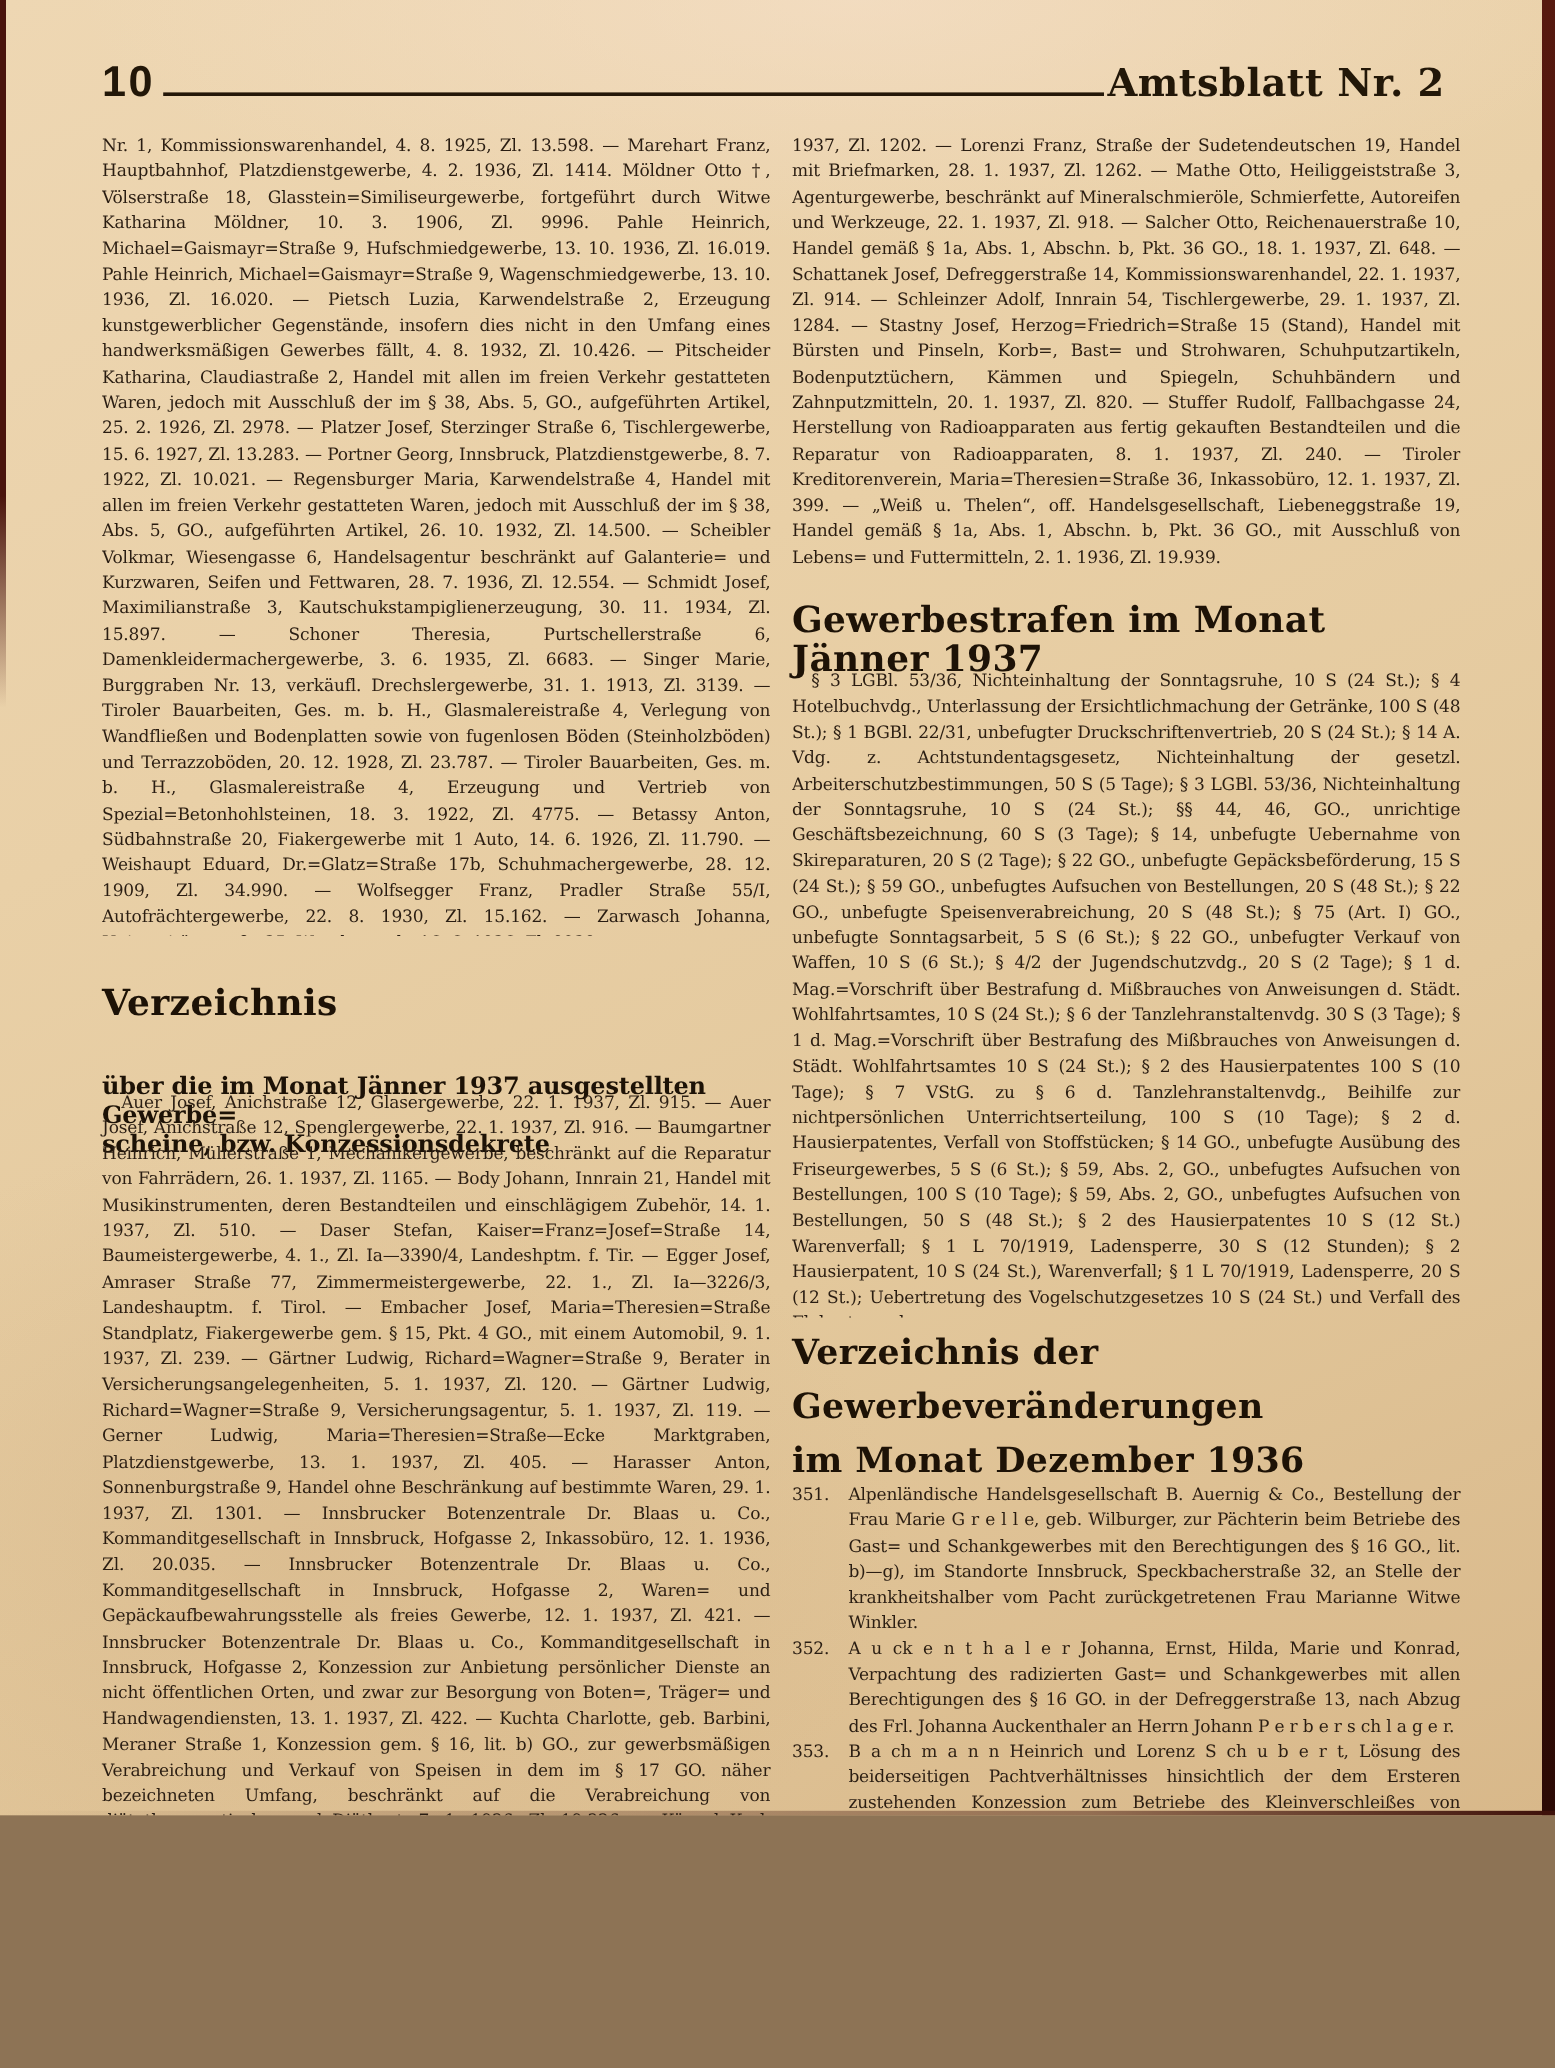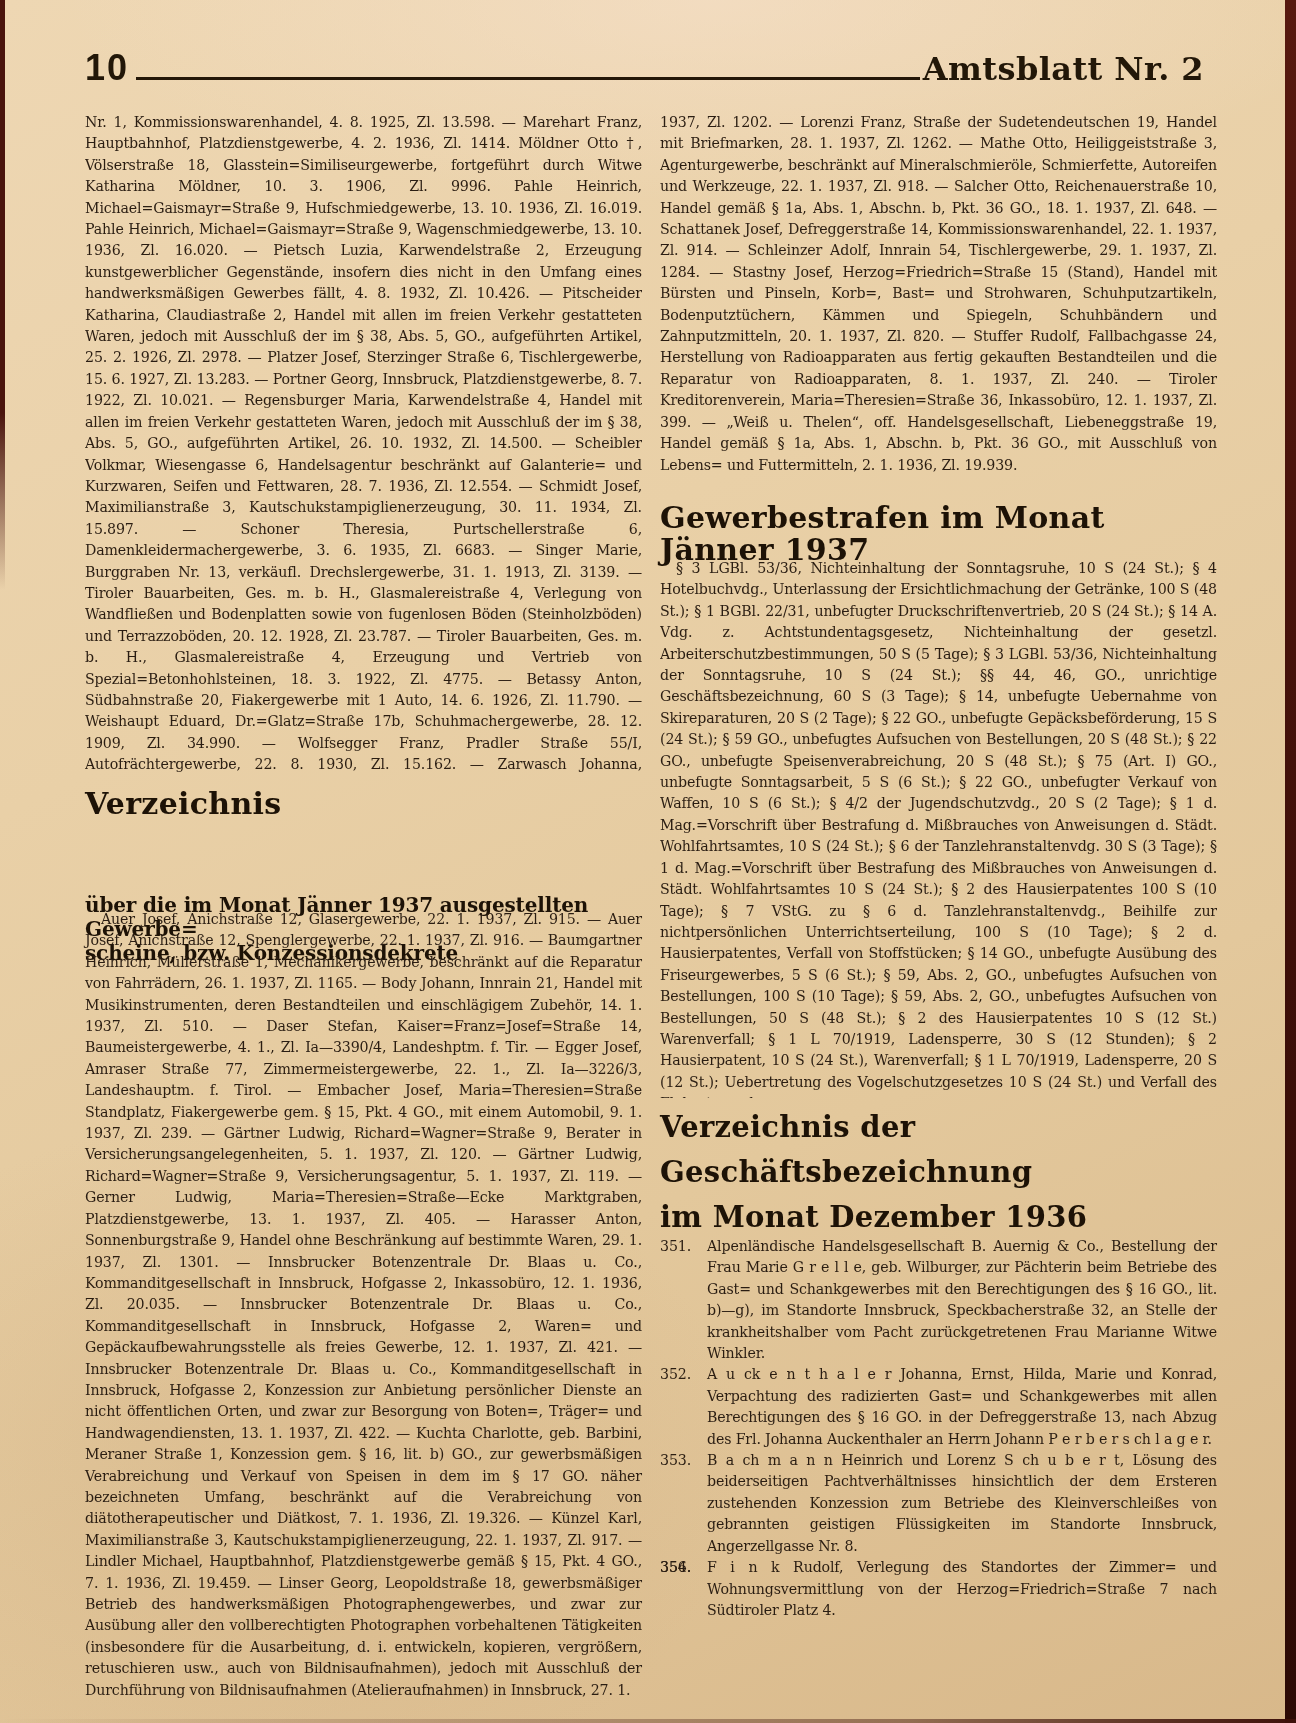--- a/index.html
+++ b/index.html
@@ -1,18 +1,18 @@
 <!DOCTYPE html>
 <html><head>
 <meta charset="utf-8">
 <style>
   html,body{margin:0;padding:0;background:#8d7355;}
   .page{
     position:relative;
-    width:1296px;height:1723px;
+    width:1296px;height:1513px;
     overflow:hidden;
     color:#2a1d12;
     font-family:"DejaVu Serif", serif;
     background:
       radial-gradient(ellipse 900px 280px at 55% 0%, rgba(247,226,206,.55), rgba(247,226,206,0) 72%),
       radial-gradient(ellipse 700px 500px at 20% 85%, rgba(205,170,125,.35), rgba(205,170,125,0) 70%),
       linear-gradient(155deg,#eed7b3 0%,#e9d0a7 35%,#e3c89c 65%,#d8b88a 100%);
   }
   .edge-left{position:absolute;left:0;top:0;width:5px;height:590px;
     background:linear-gradient(#4a140d 70%, rgba(74,20,13,0));}
@@ -54,40 +54,40 @@
   <div class="header">
     <div class="pagenum">10</div>
     <div class="rule"></div>
     <div class="masthead">Amtsblatt Nr. 2</div>
   </div>
 
   <div class="col col-left">
 
     <div class="blk clip" style="top:0;height:668px;">Nr. 1, Kommissionswarenhandel, 4. 8. 1925, Zl. 13.598. — Marehart Franz, Hauptbahnhof, Platzdienstgewerbe, 4. 2. 1936, Zl. 1414. Möldner Otto †, Völserstraße 18, Glasstein=Similiseurgewerbe, fortgeführt durch Witwe Katharina Möldner, 10. 3. 1906, Zl. 9996. Pahle Heinrich, Michael=Gaismayr=Straße 9, Hufschmiedgewerbe, 13. 10. 1936, Zl. 16.019. Pahle Heinrich, Michael=Gaismayr=Straße 9, Wagenschmiedgewerbe, 13. 10. 1936, Zl. 16.020. — Pietsch Luzia, Karwendelstraße 2, Erzeugung kunstgewerblicher Gegenstände, insofern dies nicht in den Umfang eines handwerksmäßigen Gewerbes fällt, 4. 8. 1932, Zl. 10.426. — Pitscheider Katharina, Claudiastraße 2, Handel mit allen im freien Verkehr gestatteten Waren, jedoch mit Ausschluß der im § 38, Abs. 5, GO., aufgeführten Artikel, 25. 2. 1926, Zl. 2978. — Platzer Josef, Sterzinger Straße 6, Tischlergewerbe, 15. 6. 1927, Zl. 13.283. — Portner Georg, Innsbruck, Platzdienstgewerbe, 8. 7. 1922, Zl. 10.021. — Regensburger Maria, Karwendelstraße 4, Handel mit allen im freien Verkehr gestatteten Waren, jedoch mit Ausschluß der im § 38, Abs. 5, GO., aufgeführten Artikel, 26. 10. 1932, Zl. 14.500. — Scheibler Volkmar, Wiesengasse 6, Handelsagentur beschränkt auf Galanterie= und Kurzwaren, Seifen und Fettwaren, 28. 7. 1936, Zl. 12.554. — Schmidt Josef, Maximilianstraße 3, Kautschukstampiglienerzeugung, 30. 11. 1934, Zl. 15.897. — Schoner Theresia, Purtschellerstraße 6, Damenkleidermachergewerbe, 3. 6. 1935, Zl. 6683. — Singer Marie, Burggraben Nr. 13, verkäufl. Drechslergewerbe, 31. 1. 1913, Zl. 3139. — Tiroler Bauarbeiten, Ges. m. b. H., Glasmalereistraße 4, Verlegung von Wandfließen und Bodenplatten sowie von fugenlosen Böden (Steinholzböden) und Terrazzoböden, 20. 12. 1928, Zl. 23.787. — Tiroler Bauarbeiten, Ges. m. b. H., Glasmalereistraße 4, Erzeugung und Vertrieb von Spezial=Betonhohlsteinen, 18. 3. 1922, Zl. 4775. — Betassy Anton, Südbahnstraße 20, Fiakergewerbe mit 1 Auto, 14. 6. 1926, Zl. 11.790. — Weishaupt Eduard, Dr.=Glatz=Straße 17b, Schuhmachergewerbe, 28. 12. 1909, Zl. 34.990. — Wolfsegger Franz, Pradler Straße 55/I, Autofrächtergewerbe, 22. 8. 1930, Zl. 15.162. — Zarwasch Johanna, Universitätsstraße 25, Waschanstalt, 16. 6. 1926, Zl. 8938.</div>
 
-    <div class="blk heading" style="top:676px;">Verzeichnis</div>
+    <div class="blk heading" style="top:709px;">Verzeichnis</div>
 
     <div class="blk subheading" style="top:781px;">
       <div>über die im Monat Jänner 1937 ausgestellten Gewerbe=</div>
       <div>scheine, bzw. Konzessionsdekrete</div>
     </div>
 
     <div class="blk lead-indent" style="top:797px;">Auer Josef, Anichstraße 12, Glasergewerbe, 22. 1. 1937, Zl. 915. — Auer Josef, Anichstraße 12, Spenglergewerbe, 22. 1. 1937, Zl. 916. — Baumgartner Heinrich, Müllerstraße 1, Mechanikergewerbe, beschränkt auf die Reparatur von Fahrrädern, 26. 1. 1937, Zl. 1165. — Body Johann, Innrain 21, Handel mit Musikinstrumenten, deren Bestandteilen und einschlägigem Zubehör, 14. 1. 1937, Zl. 510. — Daser Stefan, Kaiser=Franz=Josef=Straße 14, Baumeistergewerbe, 4. 1., Zl. Ia—3390/4, Landeshptm. f. Tir. — Egger Josef, Amraser Straße 77, Zimmermeistergewerbe, 22. 1., Zl. Ia—3226/3, Landeshauptm. f. Tirol. — Embacher Josef, Maria=Theresien=Straße Standplatz, Fiakergewerbe gem. § 15, Pkt. 4 GO., mit einem Automobil, 9. 1. 1937, Zl. 239. — Gärtner Ludwig, Richard=Wagner=Straße 9, Berater in Versicherungsangelegenheiten, 5. 1. 1937, Zl. 120. — Gärtner Ludwig, Richard=Wagner=Straße 9, Versicherungsagentur, 5. 1. 1937, Zl. 119. — Gerner Ludwig, Maria=Theresien=Straße—Ecke Marktgraben, Platzdienstgewerbe, 13. 1. 1937, Zl. 405. — Harasser Anton, Sonnenburgstraße 9, Handel ohne Beschränkung auf bestimmte Waren, 29. 1. 1937, Zl. 1301. — Innsbrucker Botenzentrale Dr. Blaas u. Co., Kommanditgesellschaft in Innsbruck, Hofgasse 2, Inkassobüro, 12. 1. 1936, Zl. 20.035. — Innsbrucker Botenzentrale Dr. Blaas u. Co., Kommanditgesellschaft in Innsbruck, Hofgasse 2, Waren= und Gepäckaufbewahrungsstelle als freies Gewerbe, 12. 1. 1937, Zl. 421. — Innsbrucker Botenzentrale Dr. Blaas u. Co., Kommanditgesellschaft in Innsbruck, Hofgasse 2, Konzession zur Anbietung persönlicher Dienste an nicht öffentlichen Orten, und zwar zur Besorgung von Boten=, Träger= und Handwagendiensten, 13. 1. 1937, Zl. 422. — Kuchta Charlotte, geb. Barbini, Meraner Straße 1, Konzession gem. § 16, lit. b) GO., zur gewerbsmäßigen Verabreichung und Verkauf von Speisen in dem im § 17 GO. näher bezeichneten Umfang, beschränkt auf die Verabreichung von diätotherapeutischer und Diätkost, 7. 1. 1936, Zl. 19.326. — Künzel Karl, Maximilianstraße 3, Kautschukstampiglienerzeugung, 22. 1. 1937, Zl. 917. — Lindler Michael, Hauptbahnhof, Platzdienstgewerbe gemäß § 15, Pkt. 4 GO., 7. 1. 1936, Zl. 19.459. — Linser Georg, Leopoldstraße 18, gewerbsmäßiger Betrieb des handwerksmäßigen Photographengewerbes, und zwar zur Ausübung aller den vollberechtigten Photographen vorbehaltenen Tätigkeiten (insbesondere für die Ausarbeitung, d. i. entwickeln, kopieren, vergrößern, retuschieren usw., auch von Bildnisaufnahmen), jedoch mit Ausschluß der Durchführung von Bildnisaufnahmen (Atelieraufnahmen) in Innsbruck, 27. 1.</div>
   </div>
 
   <div class="col col-right">
 
     <div class="blk clip" style="top:0;height:382px;">1937, Zl. 1202. — Lorenzi Franz, Straße der Sudetendeutschen 19, Handel mit Briefmarken, 28. 1. 1937, Zl. 1262. — Mathe Otto, Heiliggeiststraße 3, Agenturgewerbe, beschränkt auf Mineralschmieröle, Schmierfette, Autoreifen und Werkzeuge, 22. 1. 1937, Zl. 918. — Salcher Otto, Reichenauerstraße 10, Handel gemäß § 1a, Abs. 1, Abschn. b, Pkt. 36 GO., 18. 1. 1937, Zl. 648. — Schattanek Josef, Defreggerstraße 14, Kommissionswarenhandel, 22. 1. 1937, Zl. 914. — Schleinzer Adolf, Innrain 54, Tischlergewerbe, 29. 1. 1937, Zl. 1284. — Stastny Josef, Herzog=Friedrich=Straße 15 (Stand), Handel mit Bürsten und Pinseln, Korb=, Bast= und Strohwaren, Schuhputzartikeln, Bodenputztüchern, Kämmen und Spiegeln, Schuhbändern und Zahnputzmitteln, 20. 1. 1937, Zl. 820. — Stuffer Rudolf, Fallbachgasse 24, Herstellung von Radioapparaten aus fertig gekauften Bestandteilen und die Reparatur von Radioapparaten, 8. 1. 1937, Zl. 240. — Tiroler Kreditorenverein, Maria=Theresien=Straße 36, Inkassobüro, 12. 1. 1937, Zl. 399. — „Weiß u. Thelen“, off. Handelsgesellschaft, Liebeneggstraße 19, Handel gemäß § 1a, Abs. 1, Abschn. b, Pkt. 36 GO., mit Ausschluß von Lebens= und Futtermitteln, 2. 1. 1936, Zl. 19.939.</div>
 
     <div class="blk heading" style="top:390px;">Gewerbestrafen im Monat Jänner 1937</div>
 
     <div class="blk clip lead-indent" style="top:446px;height:540px;">§ 3 LGBl. 53/36, Nichteinhaltung der Sonntagsruhe, 10 S (24 St.); § 4 Hotelbuchvdg., Unterlassung der Ersichtlichmachung der Getränke, 100 S (48 St.); § 1 BGBl. 22/31, unbefugter Druckschriftenvertrieb, 20 S (24 St.); § 14 A. Vdg. z. Achtstundentagsgesetz, Nichteinhaltung der gesetzl. Arbeiterschutzbestimmungen, 50 S (5 Tage); § 3 LGBl. 53/36, Nichteinhaltung der Sonntagsruhe, 10 S (24 St.); §§ 44, 46, GO., unrichtige Geschäftsbezeichnung, 60 S (3 Tage); § 14, unbefugte Uebernahme von Skireparaturen, 20 S (2 Tage); § 22 GO., unbefugte Gepäcksbeförderung, 15 S (24 St.); § 59 GO., unbefugtes Aufsuchen von Bestellungen, 20 S (48 St.); § 22 GO., unbefugte Speisenverabreichung, 20 S (48 St.); § 75 (Art. I) GO., unbefugte Sonntagsarbeit, 5 S (6 St.); § 22 GO., unbefugter Verkauf von Waffen, 10 S (6 St.); § 4/2 der Jugendschutzvdg., 20 S (2 Tage); § 1 d. Mag.=Vorschrift über Bestrafung d. Mißbrauches von Anweisungen d. Städt. Wohlfahrtsamtes, 10 S (24 St.); § 6 der Tanzlehranstaltenvdg. 30 S (3 Tage); § 1 d. Mag.=Vorschrift über Bestrafung des Mißbrauches von Anweisungen d. Städt. Wohlfahrtsamtes 10 S (24 St.); § 2 des Hausierpatentes 100 S (10 Tage); § 7 VStG. zu § 6 d. Tanzlehranstaltenvdg., Beihilfe zur nichtpersönlichen Unterrichtserteilung, 100 S (10 Tage); § 2 d. Hausierpatentes, Verfall von Stoffstücken; § 14 GO., unbefugte Ausübung des Friseurgewerbes, 5 S (6 St.); § 59, Abs. 2, GO., unbefugtes Aufsuchen von Bestellungen, 100 S (10 Tage); § 59, Abs. 2, GO., unbefugtes Aufsuchen von Bestellungen, 50 S (48 St.); § 2 des Hausierpatentes 10 S (12 St.) Warenverfall; § 1 L 70/1919, Ladensperre, 30 S (12 Stunden); § 2 Hausierpatent, 10 S (24 St.), Warenverfall; § 1 L 70/1919, Ladensperre, 20 S (12 St.); Uebertretung des Vogelschutzgesetzes 10 S (24 St.) und Verfall des Flobertgewehres.</div>
 
     <div class="blk heading-2line" style="top:993px;">
-      <div>Verzeichnis der Geschäftsbezeichnung</div>
+      <div>Verzeichnis der Gewerbeveränderungen</div>
       <div>im Monat Dezember 1936</div>
     </div>
 
     <div class="blk" style="top:1100px;margin-top:24px;">
 
       <div class="change-item">
         <span class="change-num">351.</span>
         <span>Alpenländische Handelsgesellschaft B. Auernig &amp; Co., Bestellung der Frau Marie G r e l l e, geb. Wilburger, zur Pächterin beim Betriebe des Gast= und Schankgewerbes mit den Berechtigungen des § 16 GO., lit. b)—g), im Standorte Innsbruck, Speckbacherstraße 32, an Stelle der krankheitshalber vom Pacht zurückgetretenen Frau Marianne Witwe Winkler.</span>
       </div>
 

